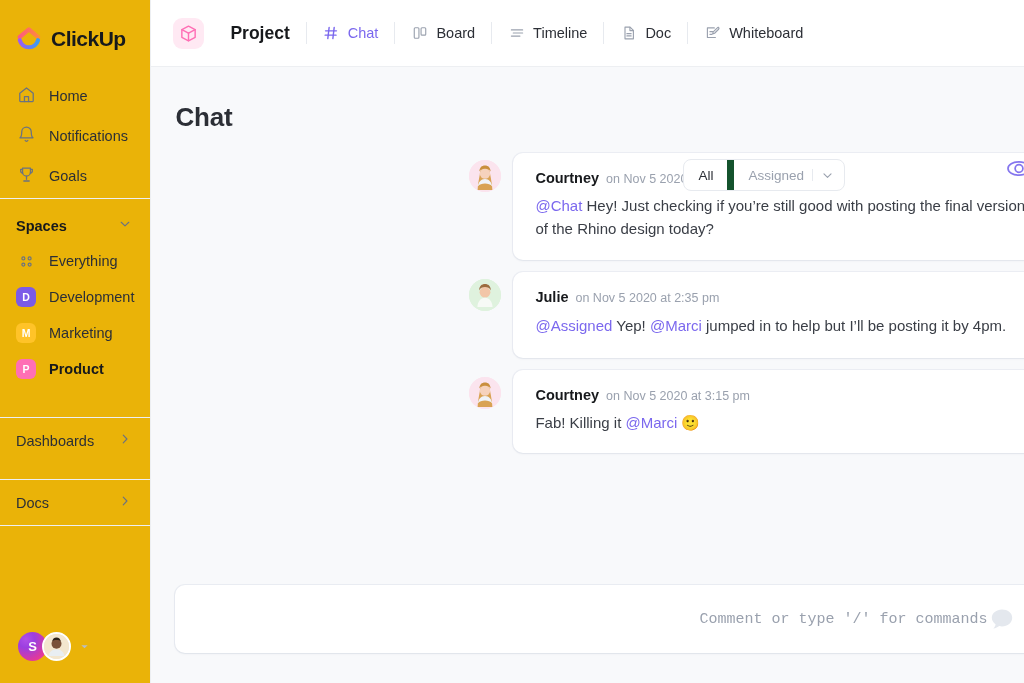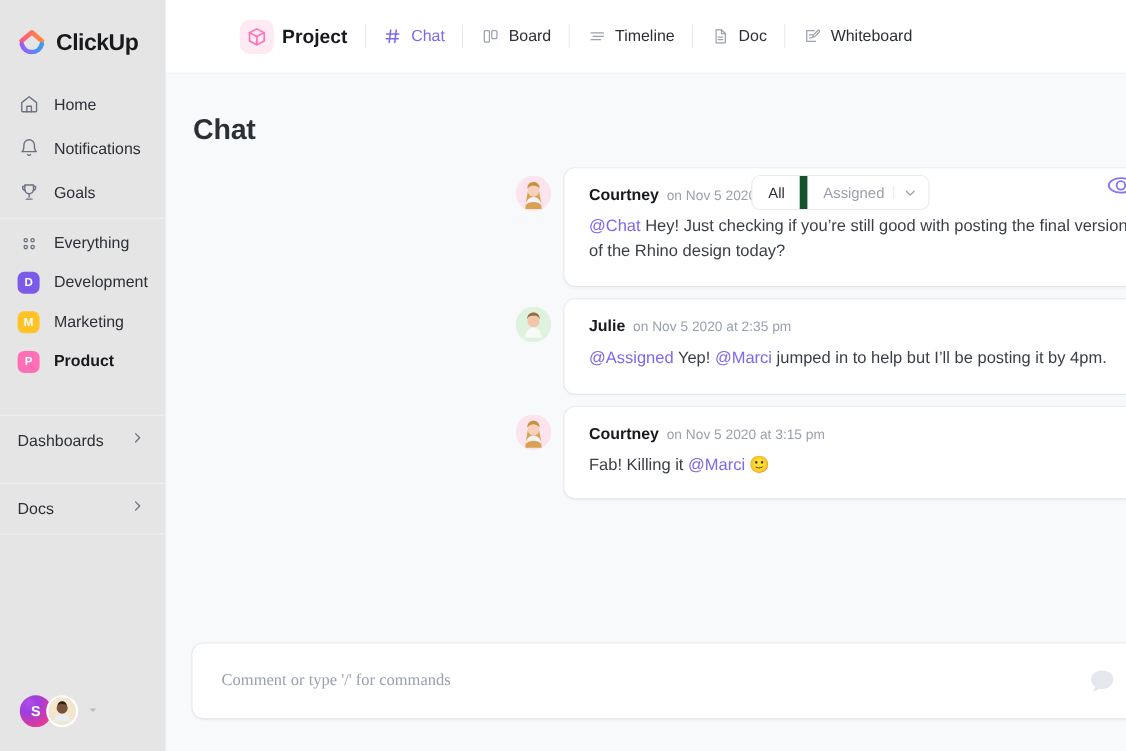--- a/index.html
+++ b/index.html
@@ -8,21 +8,21 @@
     font-family: "Liberation Sans", sans-serif;
     background: #ffffff;
     overflow: hidden;
     -webkit-font-smoothing: antialiased;
   }
   .app { display: flex; width: 1024px; height: 683px; }
 
   
   .sidebar {
     width: 202px; height: 683px;
-    background: #e5e5e5;
+    background: #eab308;
     border-right: 1px solid #EDEFF2;
     display: flex; flex-direction: column;
     position: relative;
   }
   .brand {
     display: flex; align-items: center; gap: 9px;
     padding: 20px 0 0 16px; height: 58px;
   }
   .brand-mark { width: 26px; height: 26px; position: relative; flex: none; }
   .brand-name { font-size: 21px; font-weight: bold; color: #17191C; letter-spacing: -0.5px; }
@@ -74,21 +74,21 @@
   .av.photo { background: #F3E6CE; margin-left: -5px; border: 2px solid #fff; overflow: hidden; }
   .caret-sm { margin-left: 8px; }
 
   
   .main { flex: 1; height: 683px; background: #F8F9FB; display: flex; flex-direction: column; }
 
   .topbar {
     height: 67px; background: #ffffff; border-bottom: 1px solid #EDEFF2;
     display: flex; align-items: center; padding: 0 22px; gap: 0px;
   }
-  .proj { display: flex; align-items: center; gap: 7px; padding-right: 16px; cursor: pointer; margin-left: 45px; }
+  .proj { display: flex; align-items: center; gap: 26px; padding-right: 16px; cursor: pointer; }
   .proj-ico {
     width: 31px; height: 31px; border-radius: 9px; background: #FFE9F3;
     display: flex; align-items: center; justify-content: center; flex: none;
   }
   .proj-name { font-size: 17.5px; font-weight: bold; color: #17191C; }
   .vsep { width: 1px; height: 22px; background: #E7EAEF; }
   .tab {
     display: flex; align-items: center; gap: 8px;
     padding: 0 16px; height: 36px; cursor: pointer;
     font-size: 14.5px; color: #2C2F36;
@@ -141,21 +141,21 @@
   
   .composer-wrap { padding: 0 22px 30px 24px; }
   .composer {
     background: #ffffff; border-radius: 10px;
     box-shadow: 0 1px 3px rgba(20,30,60,0.05), 0 0 0 1px rgba(228,232,239,0.7);
     height: 68px; display: flex; align-items: center;
     padding: 0 22px 0 26px;
   }
   .composer-input {
     flex: 1; border: none; outline: none; background: transparent;
-    font-family: Liberation Serif, serif; font-size: 15px; color: #3A3E46;
+    font-family: Liberation Mono, monospace; font-size: 15px; color: #3A3E46; text-align: right;
   }
   .composer-input::placeholder { color: #9AA1AE; }
   .bubble-ico { width: 30px; height: 30px; flex: none; cursor: pointer; }
 </style>
 </head>
 <body>
 
 <div class="app">
 
   <aside class="sidebar">
@@ -208,20 +208,28 @@
             <path d="M12 14v4"></path>
               <path d="M8.6 20.2h6.8"></path>
           </svg>
         </span>
         <span class="nav-label">Goals</span>
       </div>
     </div>
 
     <div class="divider"></div>
 
+    <div class="spaces-head">
+      <span class="spaces-title">Spaces</span>
+      <span>
+        <svg width="14" height="14" viewBox="0 0 24 24" fill="none" stroke="#6B7280" stroke-width="2" stroke-linecap="round" stroke-linejoin="round">
+          <path d="M5.5 9 L12 15.3 L18.5 9"></path>
+        </svg>
+      </span>
+    </div>
 
     <div>
       <div class="space-row">
         <span class="nav-ico">
           <svg width="17" height="17" viewBox="0 0 24 24" fill="none" stroke="#6B7280" stroke-width="1.7">
             <circle cx="7.6" cy="7.6" r="2.1"></circle>
               <circle cx="16.4" cy="7.6" r="2.1"></circle>
             <circle cx="7.6" cy="16.4" r="2.1"></circle>
               <circle cx="16.4" cy="16.4" r="2.1"></circle>
           </svg>

